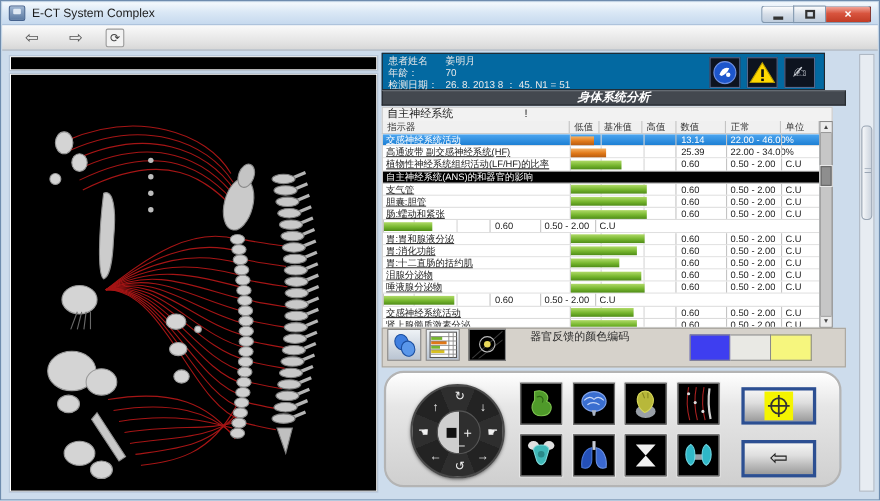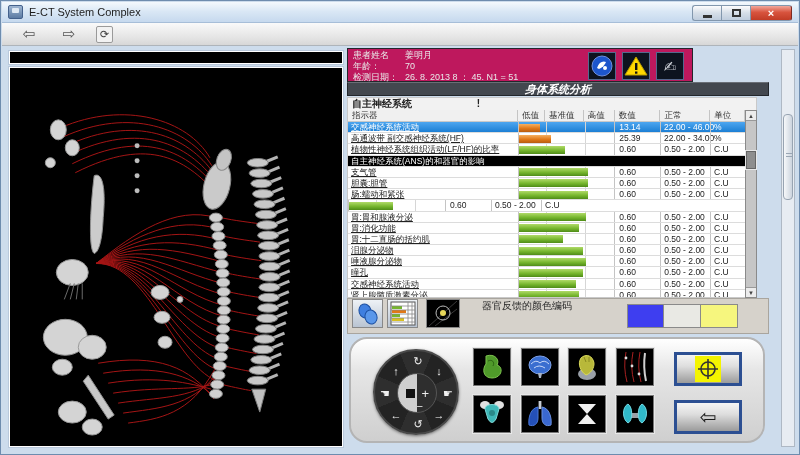--- a/index.html
+++ b/index.html
@@ -23,28 +23,28 @@
   .toolbar{position:absolute;left:1px;top:22px;right:1px;height:23px;background:linear-gradient(#fafafa,#e3e3e3 70%,#d7d7d7);border-bottom:1px solid #aeb4ba;display:flex;align-items:center}
   .tbtn{width:26px;height:19px;margin-left:14px;display:flex;align-items:center;justify-content:center;font-size:15px;color:#555}
   .tbtn.refresh{font-size:11px;border:1px solid #9a9a9a;background:#f2f2f2;width:17px;height:17px;border-radius:2px;color:#444}
 
   
   .vp-strip{position:absolute;left:8px;top:50px;width:334px;height:13px;background:#000;border:1px solid #fff;outline:1px solid #b9c9dc}
   .viewport{position:absolute;left:8px;top:66px;width:334px;height:380px;background:#000;border:1px solid #fff;outline:1px solid #b9c9dc}
   .viewport svg{display:block;width:100%;height:100%}
 
   
-  .patient{position:absolute;left:346px;top:47px;width:346px;height:34px;background:#be185d;border:1px solid #23272c;color:#e9e9e9;font-size:9px;line-height:11px;padding:1px 0 0 5px}
+  .patient{position:absolute;left:346px;top:47px;width:403px;height:34px;background:#0369a1;border:1px solid #23272c;color:#e9e9e9;font-size:9px;line-height:11px;padding:1px 0 0 5px}
   .patient .pl{display:inline-block;width:52px}
   .hdr-icons{position:absolute;top:3px;right:8px;display:flex;gap:6px}
   .hicon{width:28px;height:28px;background:#0d131f;border:1px solid #55688e;display:flex;align-items:center;justify-content:center}
   .analysis-bar{position:absolute;left:346px;top:81px;width:422px;height:14px;background:#43484f;border:1px solid #23272c;border-top:1px solid #6a6f76;color:#fff;font-size:11px;font-weight:bold;font-style:italic;text-align:center;line-height:13px}
 
   
-  .group-hdr{position:absolute;left:346px;top:96px;width:410px;height:14px;background:#f2f2f2;border:1px solid #c9c9c9;font-size:10px;font-weight:bold;line-height:12px;padding-left:4px}
+  .group-hdr{position:absolute;left:346px;top:96px;width:410px;height:14px;background:#f2f2f2;border:1px solid #c9c9c9;font-size:10px;font-weight:normal;line-height:12px;padding-left:4px}
   .group-hdr .bang{margin-left:62px}
   .colhdr{position:absolute;left:346px;top:109px;width:398px;height:12px;background:#f0f0f0;border:1px solid #c9c9c9;border-top:none;display:flex;font-size:8.5px;color:#333}
   .colhdr div{line-height:11px;padding-left:4px;border-left:1px solid #c4c4c4;overflow:hidden;white-space:nowrap}
   .colhdr div:first-child{border-left:none}
   .c0{width:170px}.c1{width:27px}.c2{width:39px}.c3{width:31px}.c4{width:46px}.c5{width:50px}.c6{width:35px}
   .rows{position:absolute;left:346px;top:121px;width:398px;height:176px;overflow:hidden;background:#fff;border-left:1px solid #c9c9c9;border-bottom:1px solid #c9c9c9}
   .trow{display:flex;height:11.2px;border-bottom:1px solid #dcdcdc;font-size:8.5px;color:#222;background:#fff}
   .trow .cname{width:170px;line-height:10px;padding-left:3px;text-decoration:underline;overflow:hidden;white-space:nowrap}
   .trow .cbar{width:97px;position:relative;border-left:1px solid #c4c4c4;background-image:linear-gradient(#d6d6d6,#d6d6d6),linear-gradient(#d6d6d6,#d6d6d6);background-size:1px 100%;background-position:27px 0,66px 0;background-repeat:no-repeat}
   .trow .cval{width:46px;border-left:1px solid #c4c4c4;line-height:10px;padding-left:4px}
@@ -397,21 +397,20 @@
       <div class="trow">
         <div class="cname">唾液腺分泌物</div>
         <div class="cbar">
           <div class="bar green" style="width:67px"></div>
         </div>
         <div class="cval">0.60</div>
         <div class="cnorm">0.50 - 2.00</div>
         <div class="cunit">C.U</div>
       </div>
       <div class="trow">
-        <div class="cname">瞳孔</div>
         <div class="cbar">
           <div class="bar green" style="width:64px"></div>
         </div>
         <div class="cval">0.60</div>
         <div class="cnorm">0.50 - 2.00</div>
         <div class="cunit">C.U</div>
       </div>
       <div class="trow">
         <div class="cname">交感神经系统活动</div>
         <div class="cbar">

